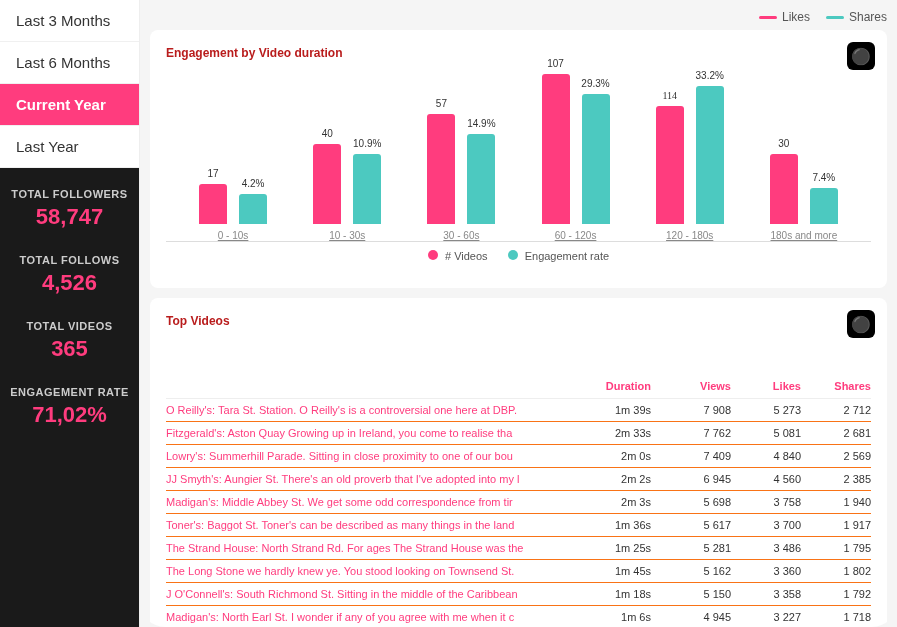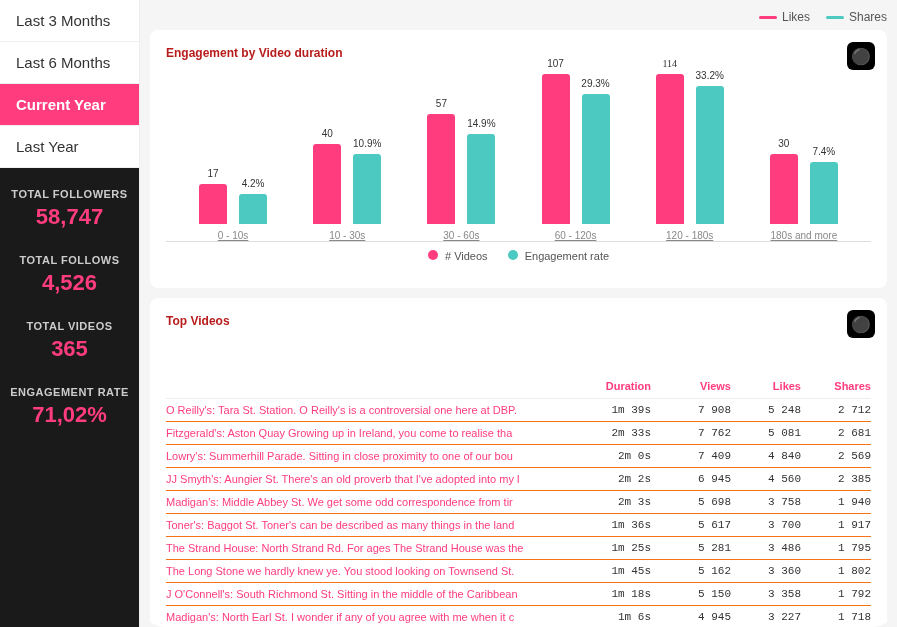--- a/index.html
+++ b/index.html
@@ -195,21 +195,21 @@
     .table-row {
       display: grid;
       grid-template-columns: 1fr 80px 80px 70px 70px;
       font-size: 11px;
       color: #333;
       padding: 5px 0;
       border-bottom: 1px solid #f97316;
       cursor: pointer;
     }
     .table-row .row-title { color: #ff3c7e; white-space: nowrap; overflow: hidden; text-overflow: ellipsis; }
-    .table-row span:not(:first-child) { text-align: right; font-family: Liberation Mono, monospace; }
+    .table-row span:not(:first-child) { text-align: right; }
   </style>
 </head>
 <body>
 
 <div class="sidebar">
   <div id="sidebar-menu">
       <div class="sidebar-item">Last 3 Months</div>
       <div class="sidebar-item">Last 6 Months</div>
       <div class="sidebar-item active">Current Year</div>
       <div class="sidebar-item">Last Year</div>
@@ -291,35 +291,35 @@
                 <span class="bar-num">107</span>
               </div>
               <div class="bar teal" style="height: 130px;">
                 <span class="bar-num">29.3%</span>
               </div>
             </div>
             <div class="bar-x-label">60 - 120s</div>
           </div>
           <div class="bar-group">
             <div class="bar-group-bars">
-              <div class="bar pink" style="height: 150px; font-family: Liberation Serif, serif;">
+              <div class="bar pink" style="height: 118px; font-family: Liberation Serif, serif;">
                 <span class="bar-num">114</span>
               </div>
               <div class="bar teal" style="height: 138px;">
                 <span class="bar-num">33.2%</span>
               </div>
             </div>
             <div class="bar-x-label">120 - 180s</div>
           </div>
           <div class="bar-group">
             <div class="bar-group-bars">
               <div class="bar pink" style="height: 70px;">
                 <span class="bar-num">30</span>
               </div>
-              <div class="bar teal" style="height: 62px;">
+              <div class="bar teal" style="height: 36px;">
                 <span class="bar-num">7.4%</span>
               </div>
             </div>
             <div class="bar-x-label">180s and more</div>
           </div>
         </div>
       <div class="chart-bottom-legend">
         <div>
           <span class="dot pink"></span>
           <span># Videos</span>
@@ -340,21 +340,21 @@
       <span>Duration</span>
       <span>Views</span>
       <span>Likes</span>
       <span>Shares</span>
     </div>
     <div id="table-rows">
         <div class="table-row">
     <span class="row-title">O Reilly's: Tara St. Station. O Reilly's is a controversial one here at DBP.</span>
     <span>1m 39s</span>
     <span>7 908</span>
-    <span>5 248</span>
+    <span>5 273</span>
     <span>2 712</span>
   </div>
         <div class="table-row">
     <span class="row-title">Fitzgerald's: Aston Quay Growing up in Ireland, you come to realise tha</span>
     <span>2m 33s</span>
     <span>7 762</span>
     <span>5 081</span>
     <span>2 681</span>
   </div>
         <div class="table-row">

